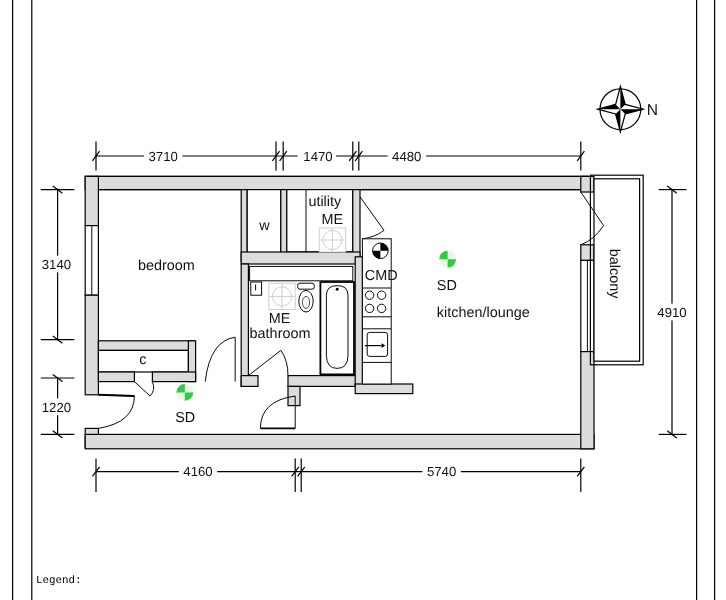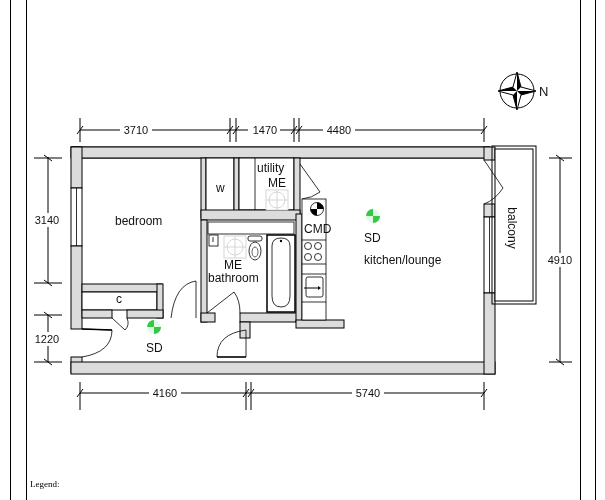--- a/index.html
+++ b/index.html
@@ -3,21 +3,21 @@
 <meta charset="utf-8">
 <style>
   html, body { margin: 0; padding: 0; background: #ffffff; }
   body { width: 605px; height: 500px; position: relative; overflow: hidden; font-family: "Liberation Sans", sans-serif; }
   #plan { position: absolute; left: 0; top: 0; width: 605px; height: 500px; }
   .wall { fill: #dcdcdc; stroke: #000; stroke-width: 1; }
   .line { stroke: #000; stroke-width: 1; fill: none; }
   .thin { stroke: #000; stroke-width: 0.8; fill: none; }
   .lbl { font-family: "Liberation Sans", sans-serif; font-size: 12px; fill: #111; }
   .dim { font-family: "Liberation Sans", sans-serif; font-size: 11px; fill: #111; }
-  .legend { position: absolute; left: 30px; top: 479px; font-size: 9px; color: #000; font-family: Liberation Serif, serif; }
+  .legend { position: absolute; left: 30px; top: 479px; font-size: 9px; color: #000; font-family: Liberation Mono, monospace; }
   .sd-green { fill: #2ecc40; }
 </style>
 </head>
 <body>
 
 <svg id="plan" viewBox="0 0 605 500" xmlns="http://www.w3.org/2000/svg">
 
   <g>
     <line x1="10.5" y1="0" x2="10.5" y2="500" class="line"></line>
     <line x1="26.5" y1="0" x2="26.5" y2="500" class="line"></line>

